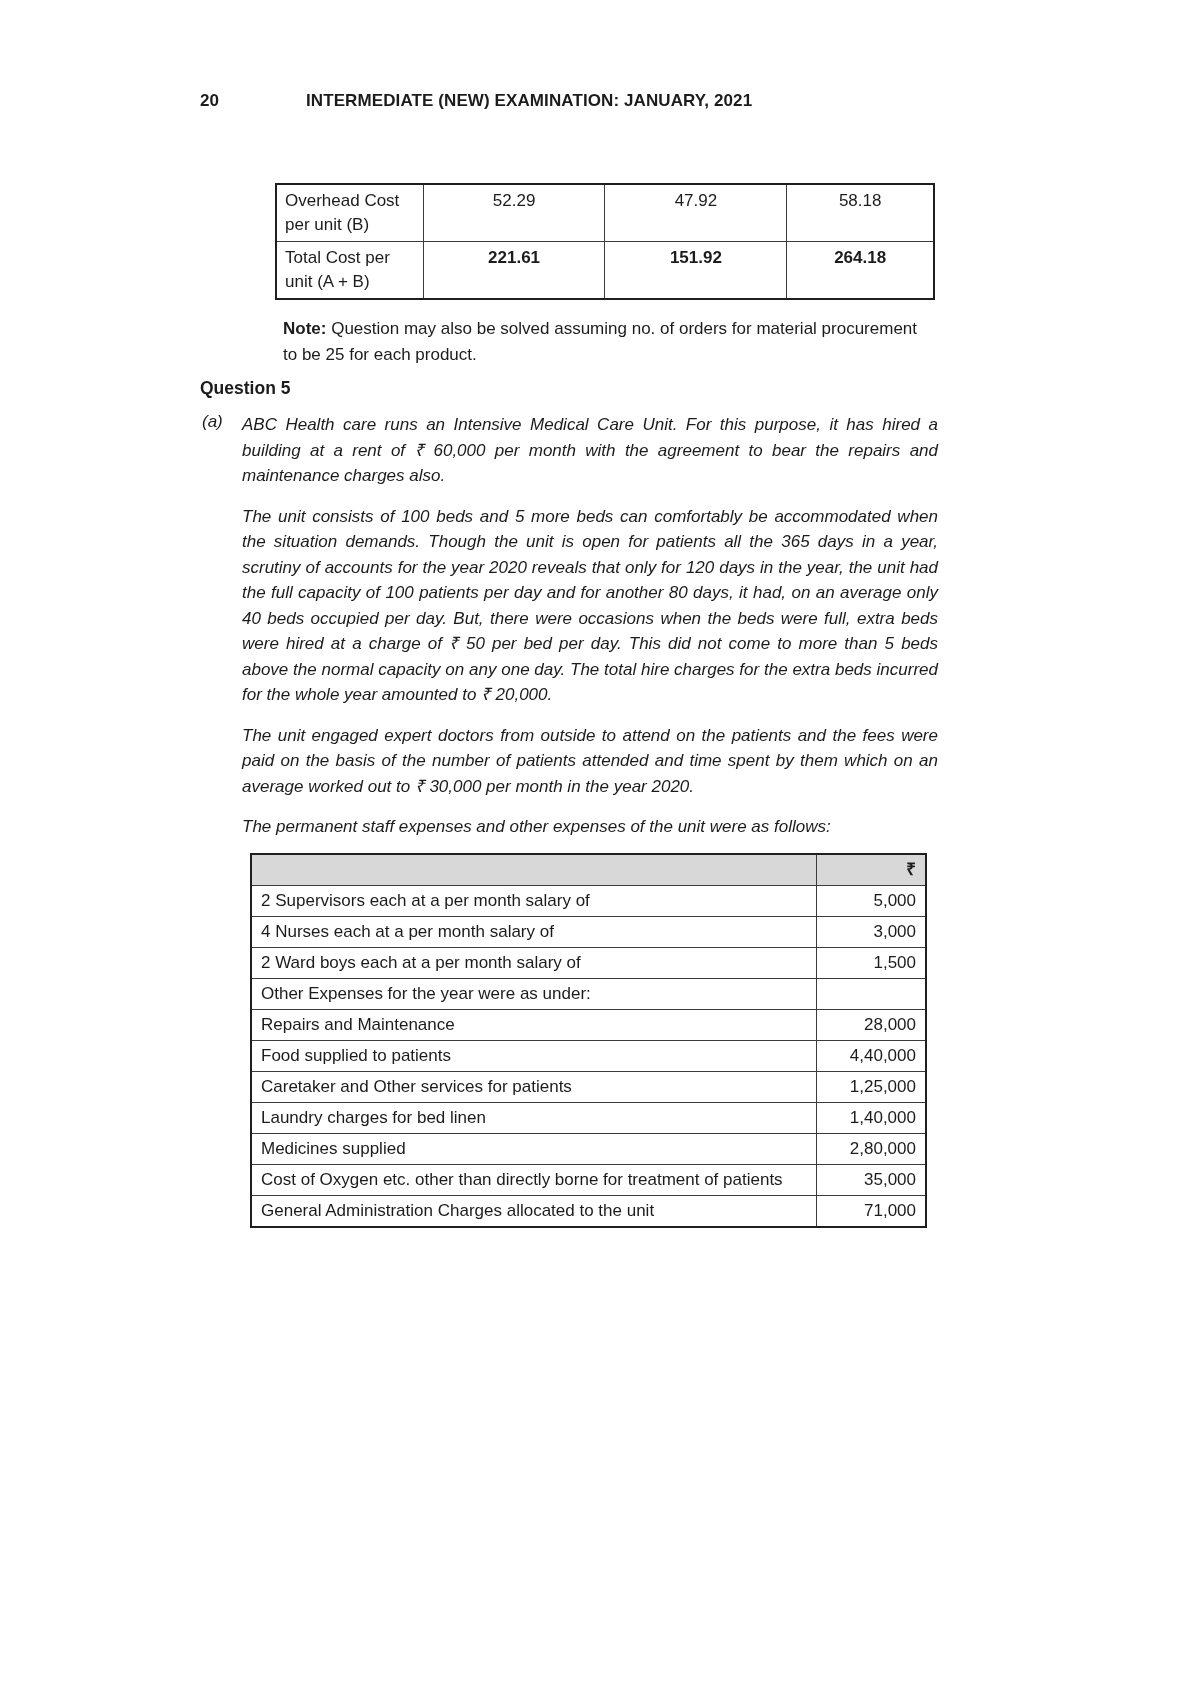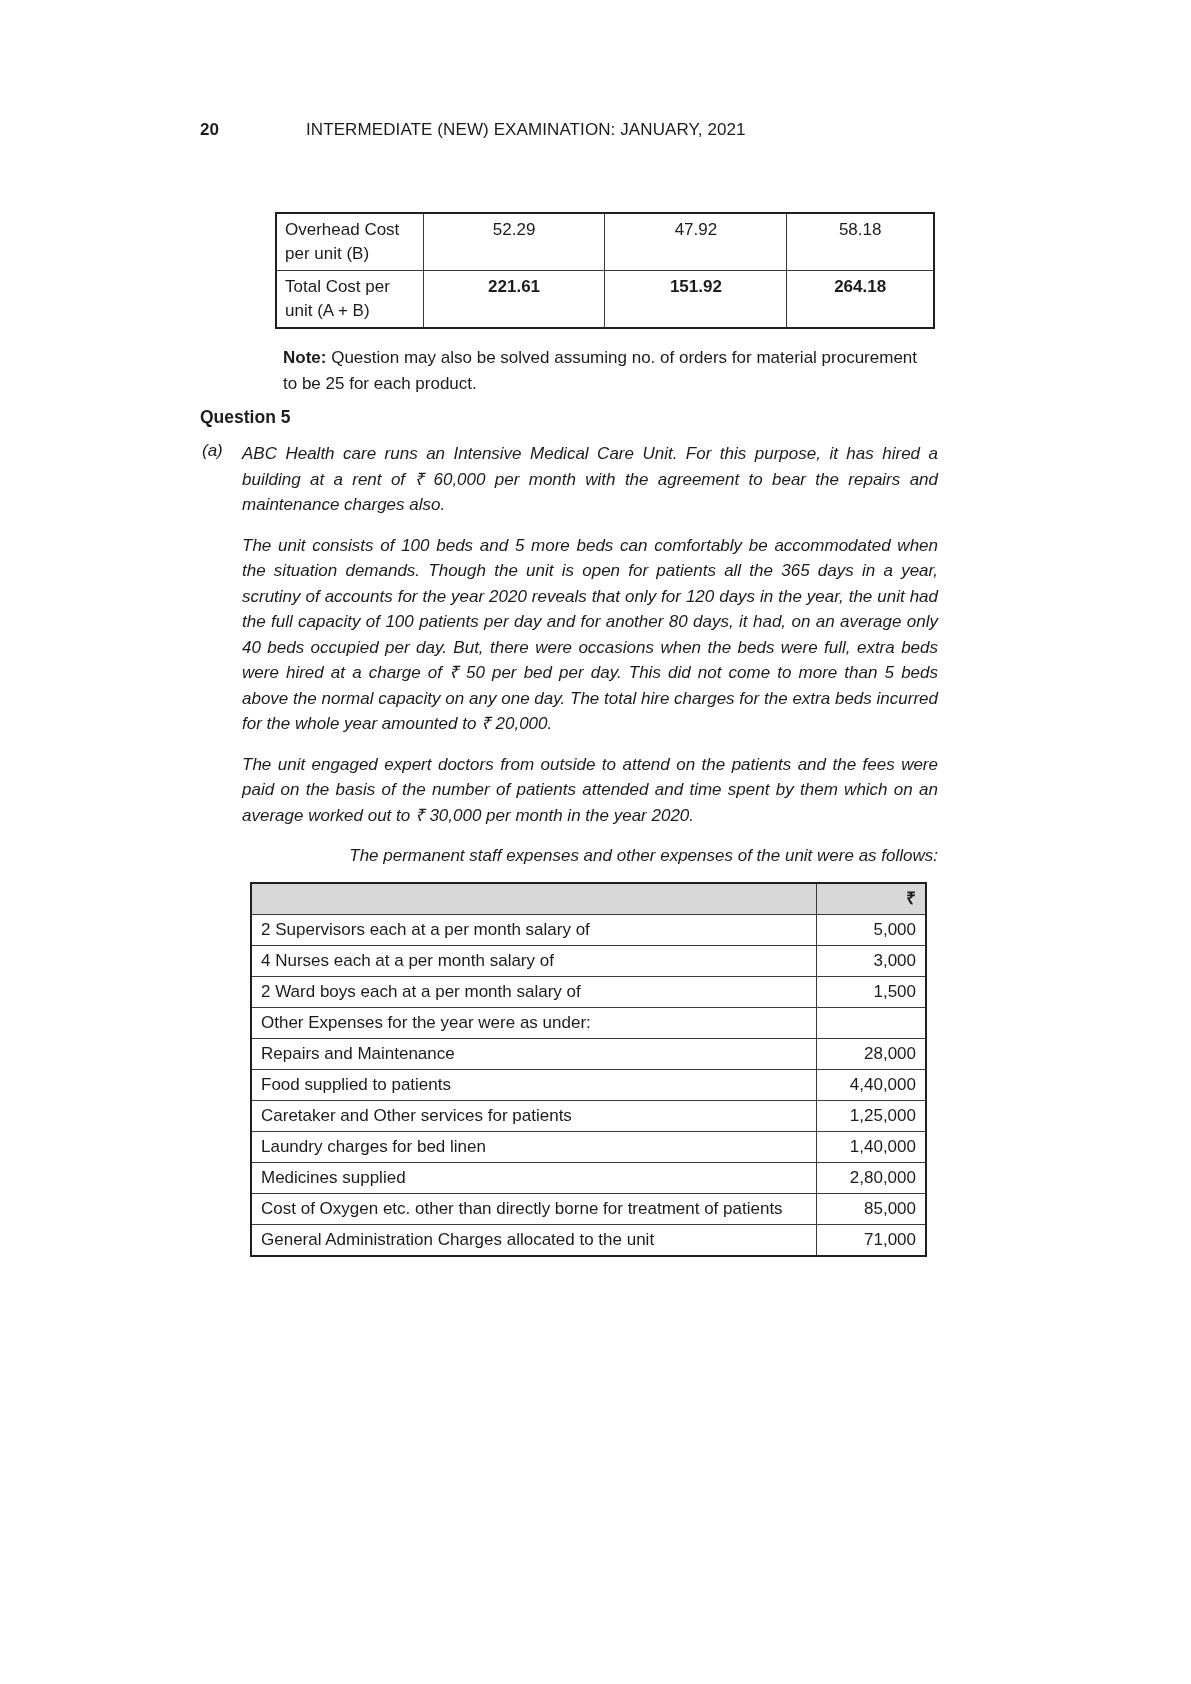--- a/index.html
+++ b/index.html
@@ -3,23 +3,23 @@
 <meta charset="utf-8">
 <style>
   * { margin:0; padding:0; box-sizing:border-box; }
   html,body { background:#ffffff; }
   body {
     width:1191px; height:1684px; position:relative;
     font-family:"Liberation Sans", sans-serif;
     color:#1c1c1c;
     -webkit-font-smoothing:antialiased;
   }
-  .header { position:relative; height:22px; margin-top:120px; }
+  .header { position:relative; height:22px; margin-top:91px; }
   .page-num { position:absolute; left:200px; top:0; font-weight:bold; font-size:17px; }
-  .doc-title { position:absolute; left:306px; top:0; font-weight:normal; font-size:17px; letter-spacing:.1px; }
+  .doc-title { position:absolute; left:306px; top:0; font-weight:bold; font-size:17px; letter-spacing:.1px; }
 
   
   table.cost { border-collapse:collapse; table-layout:fixed; width:660px; margin:70px 0 0 275px; border:2px solid #1f1f1f; }
   table.cost td {
     border:1.5px solid #3b3b3b; vertical-align:top; text-align:center;
     font-size:17px; line-height:24px; padding:4px 8px;margin-top:28px;
   }
   table.cost td.lbl { text-align:left; }
   table.cost tr.r1 td { height:50px; }
   table.cost tr.r2 td { height:48px; }
@@ -29,21 +29,21 @@
   .note .note-label { font-weight:bold; }
 
   .q-heading { margin:8px 0 0 200px; font-size:17.5px; font-weight:bold; line-height:24px; }
 
   .qa { position:relative; margin:12px 0 0 242px; width:696px; }
   .part-label { position:absolute; left:-40px; top:0; font-style:italic; font-size:17px; }
   .qa p {
     font-style:italic; font-size:17px; line-height:25.5px;
     text-align:justify; margin:0 0 15px 0;
   }
-  .qa p.last { margin-bottom:0; text-align:right; }
+  .qa p.last { margin-bottom:0; text-align:left; }
 
   
   table.exp { border-collapse:collapse; table-layout:fixed; width:675px; margin:13px 0 0 250px; border:2px solid #1f1f1f; }
   table.exp td {
     border:1.5px solid #3b3b3b; vertical-align:top;
     font-size:17px; line-height:24px; padding:3px 9px;
   }
   table.exp col.c-label { width:565px; }
   table.exp col.c-amt { width:110px; }
   table.exp tr.head td { background:#d8d8d8; height:30px; font-style:normal; }
@@ -130,20 +130,20 @@
   <tr>
     <td>Laundry charges for bed linen</td>
     <td class="amt">1,40,000</td>
   </tr>
   <tr>
     <td>Medicines supplied</td>
     <td class="amt">2,80,000</td>
   </tr>
   <tr>
     <td class="justify">Cost of Oxygen etc. other than directly borne for treatment of patients</td>
-    <td class="amt">85,000</td>
+    <td class="amt">35,000</td>
   </tr>
   <tr>
     <td>General Administration Charges allocated to the unit</td>
     <td class="amt">71,000</td>
   </tr>
 </tbody>
   </table>
 
 </body></html>

